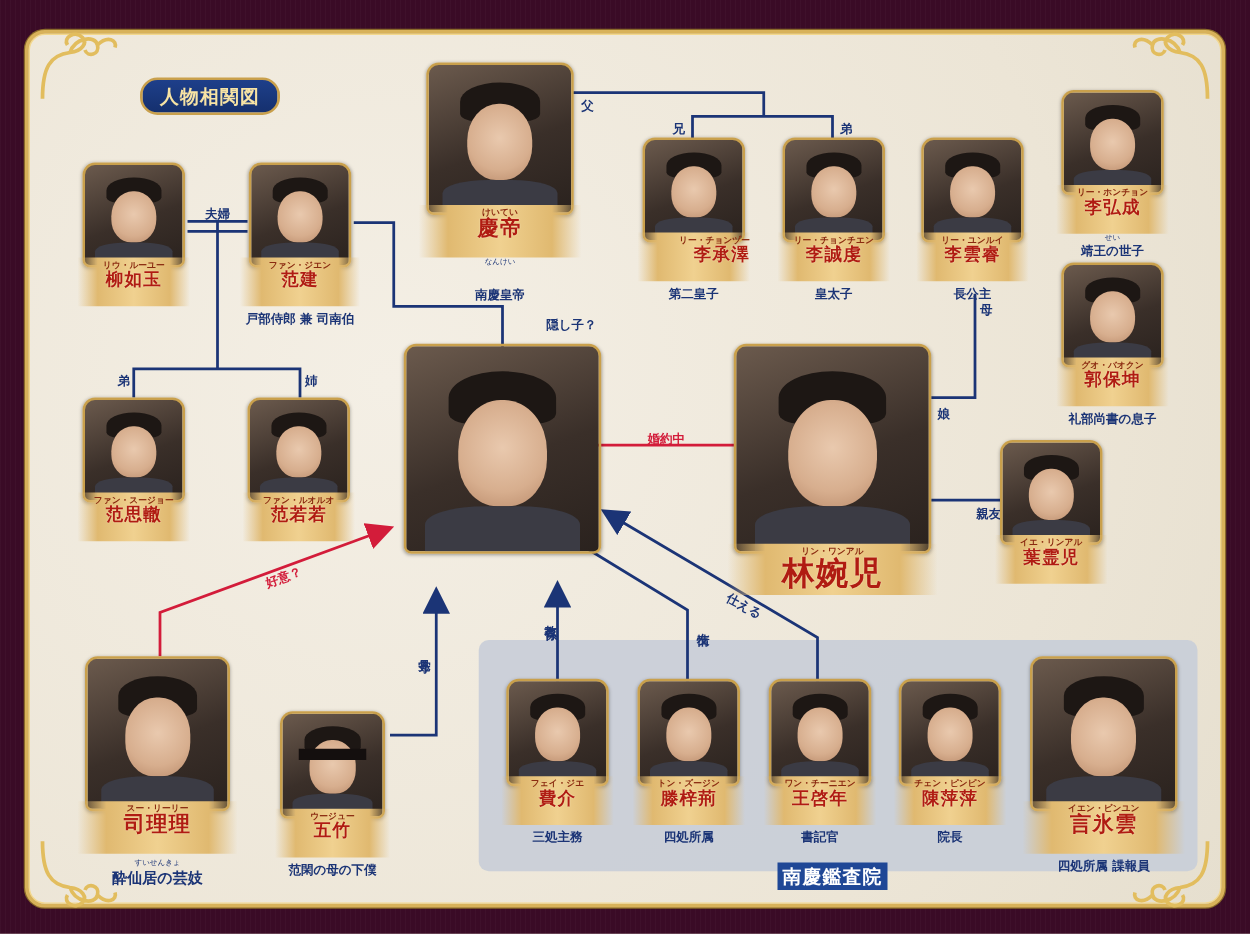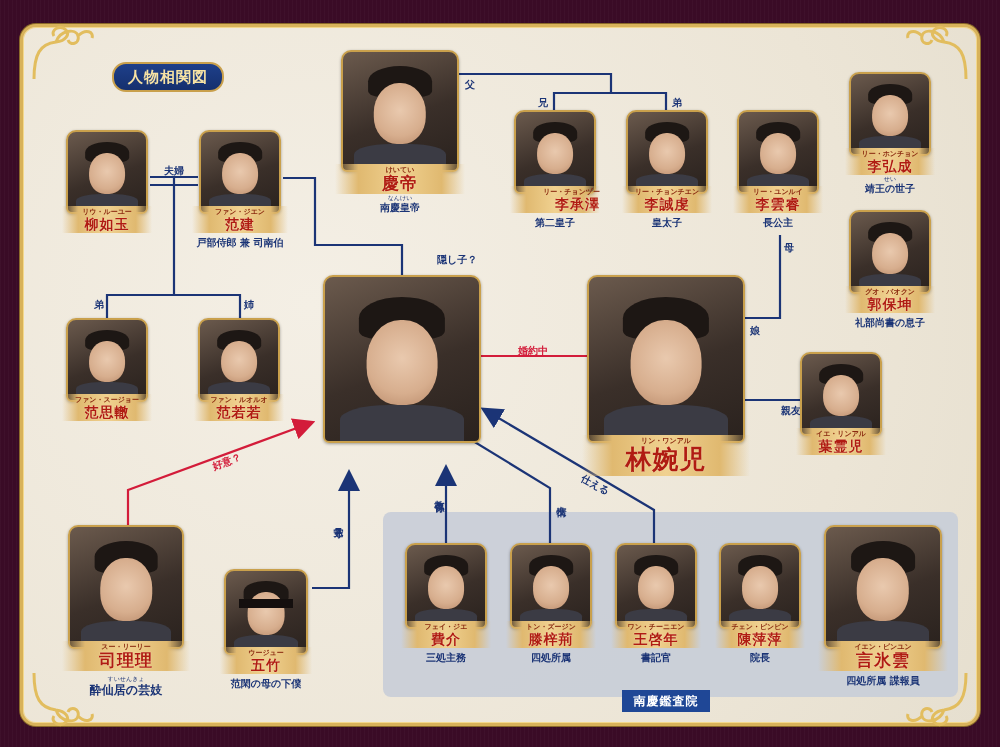--- a/index.html
+++ b/index.html
@@ -28,21 +28,21 @@
     display: flex; align-items: center; justify-content: center;
     letter-spacing: 1px;
   }
   .group-bg {
     position: absolute; left: 383px; top: 512px; width: 575px; height: 185px;
     background: #c9cfd8; border-radius: 8px; opacity: 0.95;
   }
   .group-label {
     position: absolute; left: 622px; top: 690px; width: 88px; height: 22px;
     background: #1f4796; color: #fff; font-family: "DejaVu Sans", sans-serif;
-    font-weight: bold; font-size: 12px; display: flex; align-items: center; justify-content: center;
+    font-weight: bold; font-size: 15px; display: flex; align-items: center; justify-content: center;
     letter-spacing: 1px;
   }
   svg.links { position: absolute; left: 0; top: 0; width: 1000px; height: 747px; pointer-events: none; }
   .rel-label {
     position: absolute; font-family: "DejaVu Sans", sans-serif; font-weight: bold;
     font-size: 10px; color: #1b3476; white-space: nowrap;
   }
   .rel-label.red { color: #d31c3a; }
   .rel-label.vert { writing-mode: vertical-rl; letter-spacing: 1px; }
 
@@ -62,21 +62,21 @@
     position: absolute; left: 50%; top: 12%; transform: translateX(-50%);
     width: 56%; height: 26%; border-radius: 50% 50% 20% 20%; background: #1d1714;
   }
   .photo .body {
     position: absolute; left: 10%; bottom: 0; width: 80%; height: 22%;
     border-radius: 40% 40% 0 0; background: #3b3b44;
   }
   .nameband {
     margin: -8px auto 0; position: relative;
     background: linear-gradient(90deg, rgba(216,178,110,0) 0%, #e0b970 18%, #f0d190 50%, #e0b970 82%, rgba(216,178,110,0) 100%);
-    padding-top: 2px; padding-bottom: 1px;
+    padding-top: 2px; padding-bottom: 13px;
   }
   .ruby { font-family: "DejaVu Sans", sans-serif; font-size: 7px; color: #8a2a10; font-weight: bold; line-height: 9px; height: 9px; }
   .name { font-weight: bold; color: #b01c12; line-height: 1.05; text-shadow: 0 0 1px #fff6d8; letter-spacing: 1px; }
   .role { font-weight: bold; color: #1b3476; font-size: 10px; margin-top: 3px; white-space: nowrap; }
   .role-ruby { font-family: "DejaVu Sans", sans-serif; font-size: 6px; color: #1b3476; line-height: 7px; }
   .big .name { font-size: 26px; }
   .mid .name { font-size: 17px; }
   .sm .name { font-size: 14px; }
 </style>
 </head>
@@ -158,21 +158,21 @@
   <div class="photo" style="width:118px;height:122px;">
       <div class="hair"></div>
       <div class="face"></div>
       <div class="body"></div>
     </div>
   <div class="nameband" style="width:130px;">
     <div class="ruby">けいてい</div>
     <div class="name">慶帝</div>
   </div>
   <div class="role-ruby">なんけい</div>
-  <div class="role" style="margin-top:0">南慶皇帝</div>
+  <div class="role" style="margin-top:16px">南慶皇帝</div>
 </div>
 
 <div class="char sm" style="left:510px;top:110px;width:90px;">
   <div class="photo" style="width:82px;height:84px;">
       <div class="hair"></div>
       <div class="face"></div>
       <div class="body"></div>
     </div>
   <div class="nameband" style="width:90px;text-align:right;">
     <div class="ruby">リー・チョンヅー</div>

